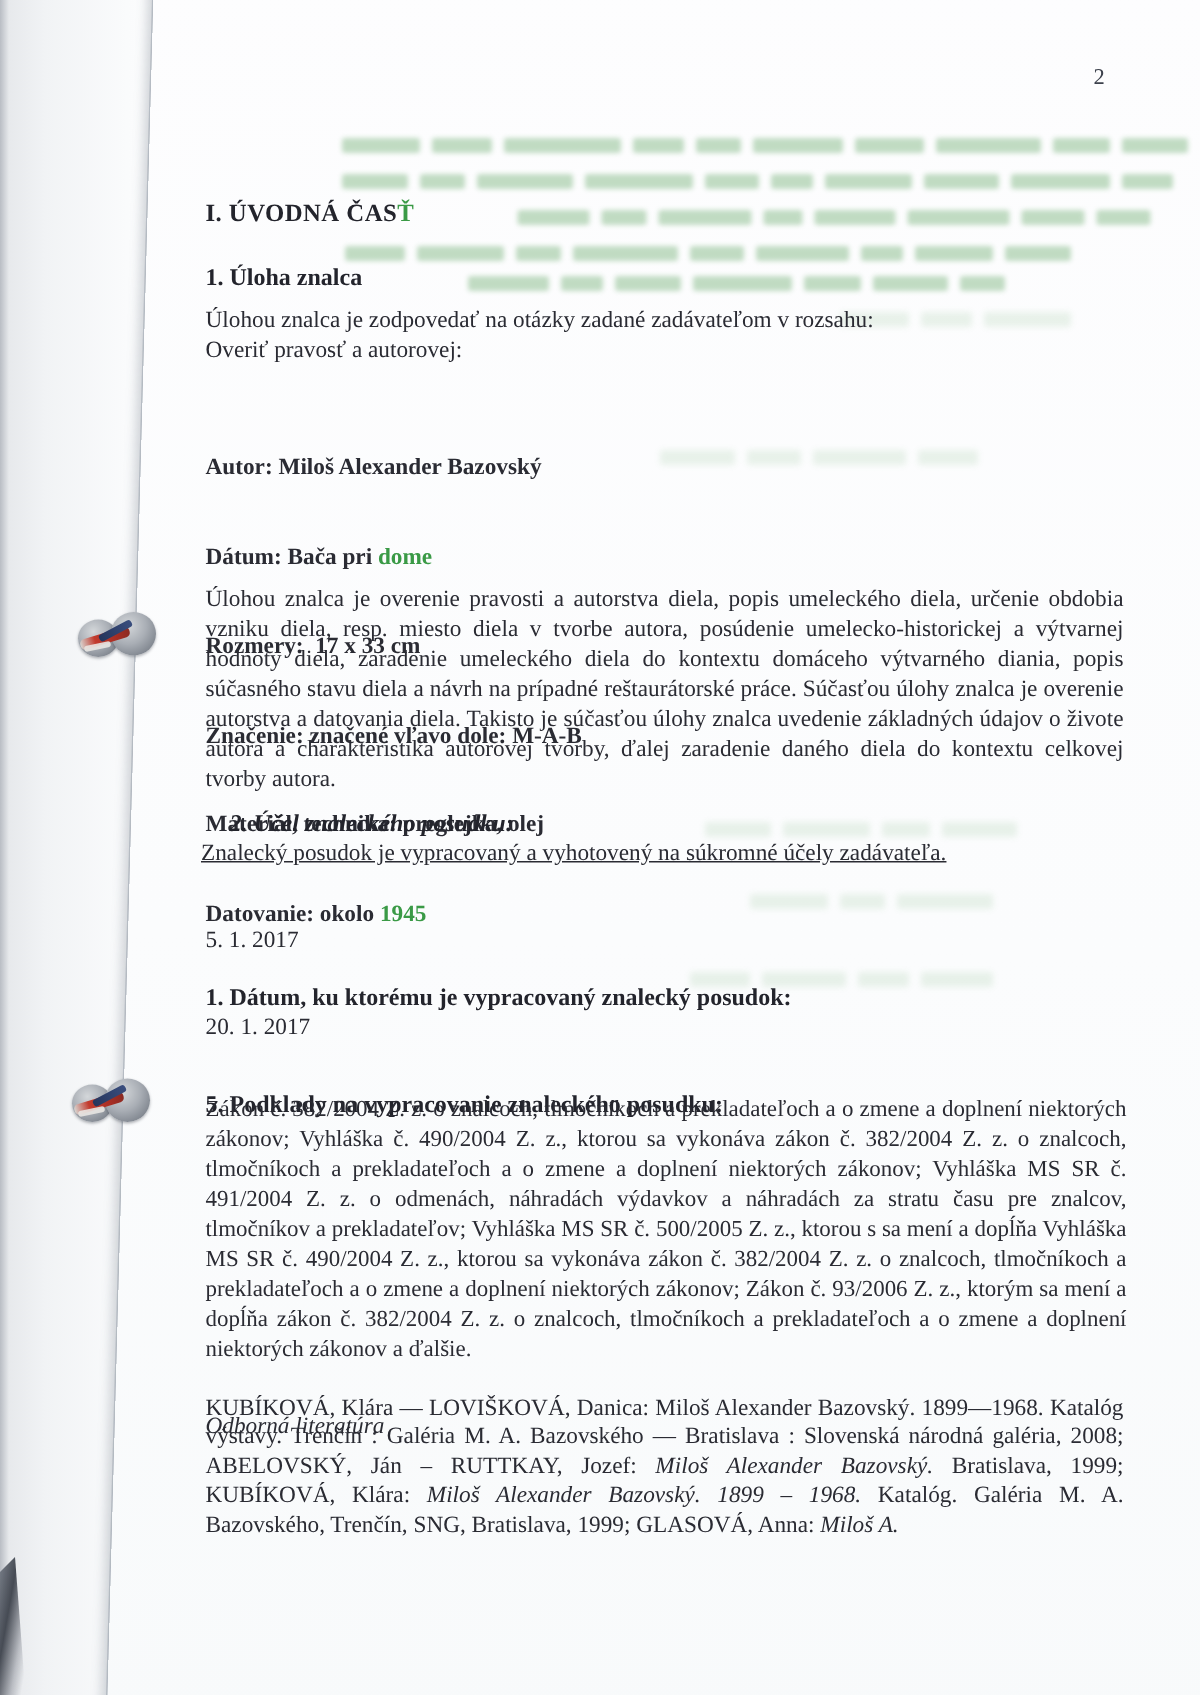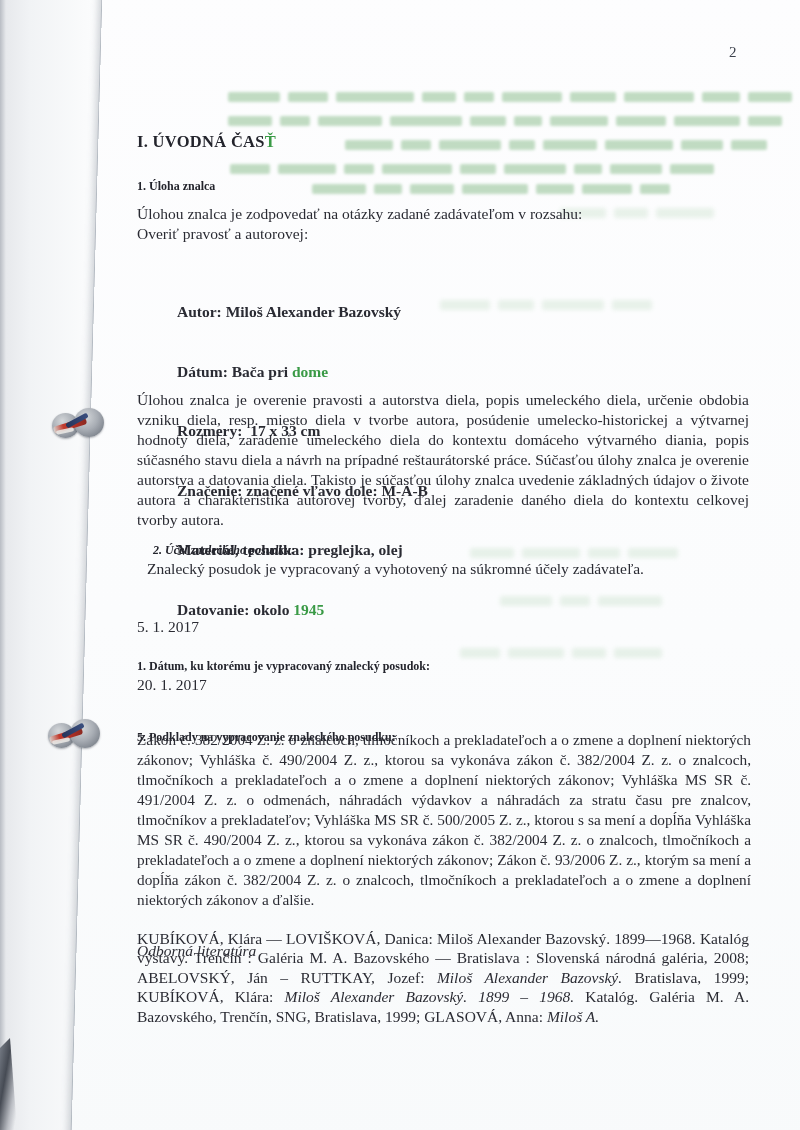--- a/index.html
+++ b/index.html
@@ -47,22 +47,22 @@
   .ghost-row.faint{opacity:.14; filter:blur(2px);}
   
   .txt{position:absolute; color:#2a2b33; font-size:15.5px; line-height:20px;}
   .bold{font-weight:bold;}
   .italic{font-style:italic;}
   .just{text-align:justify;}
   .green{color:#3a9a46;}
   .prewrap{white-space:pre-wrap;}
   .pagenum{font-size:15px; color:#3c414c;}
   .h1{font-size:16.5px; font-weight:bold; letter-spacing:.3px; color:#23242c;}
-  .h2{font-size:12px; font-weight:bold; color:#23242c;text-align:center;}
-  .details div{line-height:19.5px;margin-left:40px;}
+  .h2{font-size:16px; font-weight:bold; color:#23242c;text-align:center;}
+  .details div{line-height:19.5px;}
 </style>
 </head>
 <body>
 
 <div class="scan">
 
   <div class="bg-left"></div>
   <div class="sheet"></div>
   <div class="corner-dark"></div>
 
@@ -180,21 +180,21 @@
     <div><span>Dátum: Bača pri </span><span class="green">dome</span></div>
     <div>Rozmery:  17 x 33 cm</div>
     <div>Značenie: značené vľavo dole: M-A-B</div>
     <div>Materiál, technika: preglejka, olej</div>
     <div><span>Datovanie: okolo </span><span class="green">1945</span></div>
   </div>
 
   <div class="txt just" style="left:137px; top:390px; width:612px;">Úlohou znalca je overenie pravosti a autorstva diela, popis umeleckého diela, určenie obdobia vzniku diela, resp. miesto diela v tvorbe autora, posúdenie umelecko-historickej a výtvarnej hodnoty diela, zaradenie umeleckého diela do kontextu domáceho výtvarného diania, popis súčasného stavu diela a návrh na prípadné reštaurátorské práce. Súčasťou úlohy znalca je overenie autorstva a datovania diela. Takisto je súčasťou úlohy znalca uvedenie základných údajov o živote autora a charakteristika autorovej tvorby, ďalej zaradenie daného diela do kontextu celkovej tvorby autora.</div>
 
   <div class="txt h2" style="left:153px; top:540px;font-style:italic;">2. Účel znaleckého posudku:</div>
-  <div class="txt" style="left:147px; top:559px; width:620px;">Znalecký posudok je vypracovaný a vyhotovený na súkromné účely zadávateľa.</div>
+  <div class="txt" style="left:134px; top:559px; width:620px;text-decoration:underline;">Znalecký posudok je vypracovaný a vyhotovený na súkromné účely zadávateľa.</div>
 
   <div class="txt" style="left:137px; top:617px;">5. 1. 2017</div>
 
   <div class="txt h2" style="left:137px; top:656px;">1. Dátum, ku ktorému je vypracovaný znalecký posudok:</div>
   <div class="txt" style="left:137px; top:675px;">20. 1. 2017</div>
 
   <div class="txt h2" style="left:137px; top:711px;margin-top:16px;">5. Podklady na vypracovanie znaleckého posudku:</div>
   <div class="txt just" style="left:137px; top:730px; width:614px; font-size:15.3px;">Zákon č. 382/2004 Z. z. o znalcoch, tlmočníkoch a prekladateľoch a o zmene a doplnení niektorých zákonov; Vyhláška č. 490/2004 Z. z., ktorou sa vykonáva zákon č. 382/2004 Z. z. o znalcoch, tlmočníkoch a prekladateľoch a o zmene a doplnení niektorých zákonov; Vyhláška MS SR č. 491/2004 Z. z. o odmenách, náhradách výdavkov a náhradách za stratu času pre znalcov, tlmočníkov a prekladateľov; Vyhláška MS SR č. 500/2005 Z. z., ktorou s sa mení a dopĺňa Vyhláška MS SR č. 490/2004 Z. z., ktorou sa vykonáva zákon č. 382/2004 Z. z. o znalcoch, tlmočníkoch a prekladateľoch a o zmene a doplnení niektorých zákonov; Zákon č. 93/2006 Z. z., ktorým sa mení a dopĺňa zákon č. 382/2004 Z. z. o znalcoch, tlmočníkoch a prekladateľoch a o zmene a doplnení niektorých zákonov a ďalšie.</div>
 
   <div class="txt italic" style="left:137px; top:909px;margin-top:32px;">Odborná literatúra</div>

